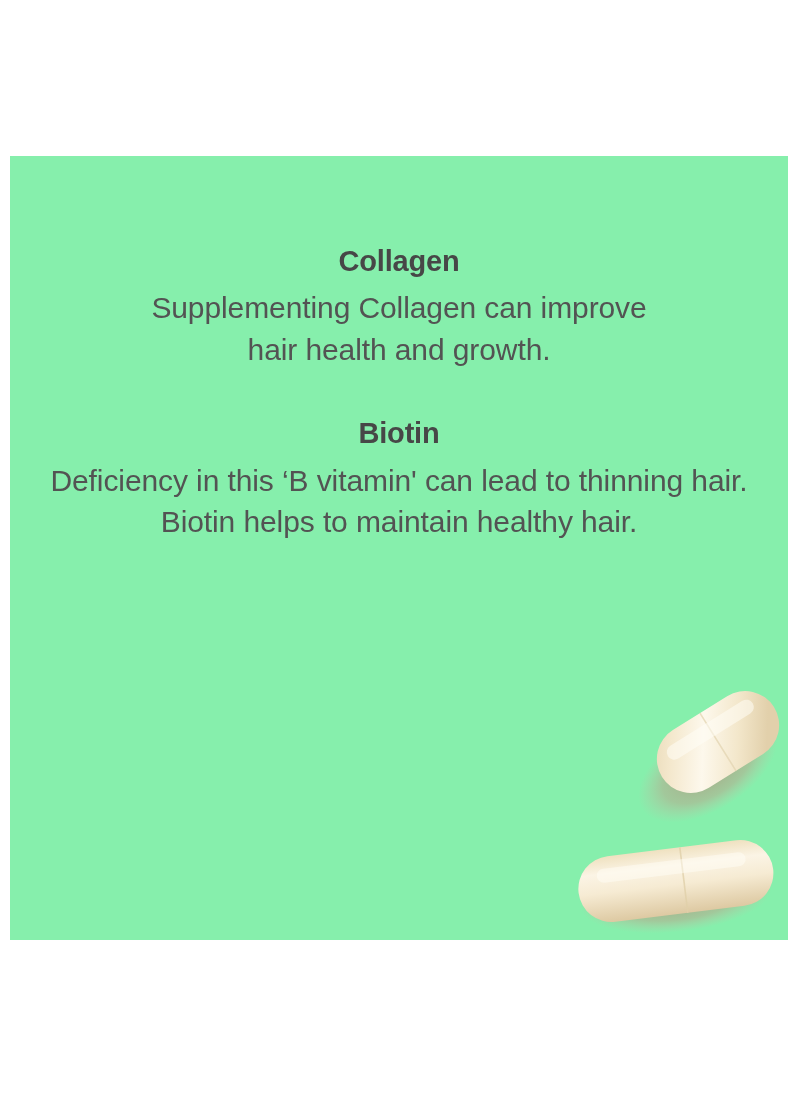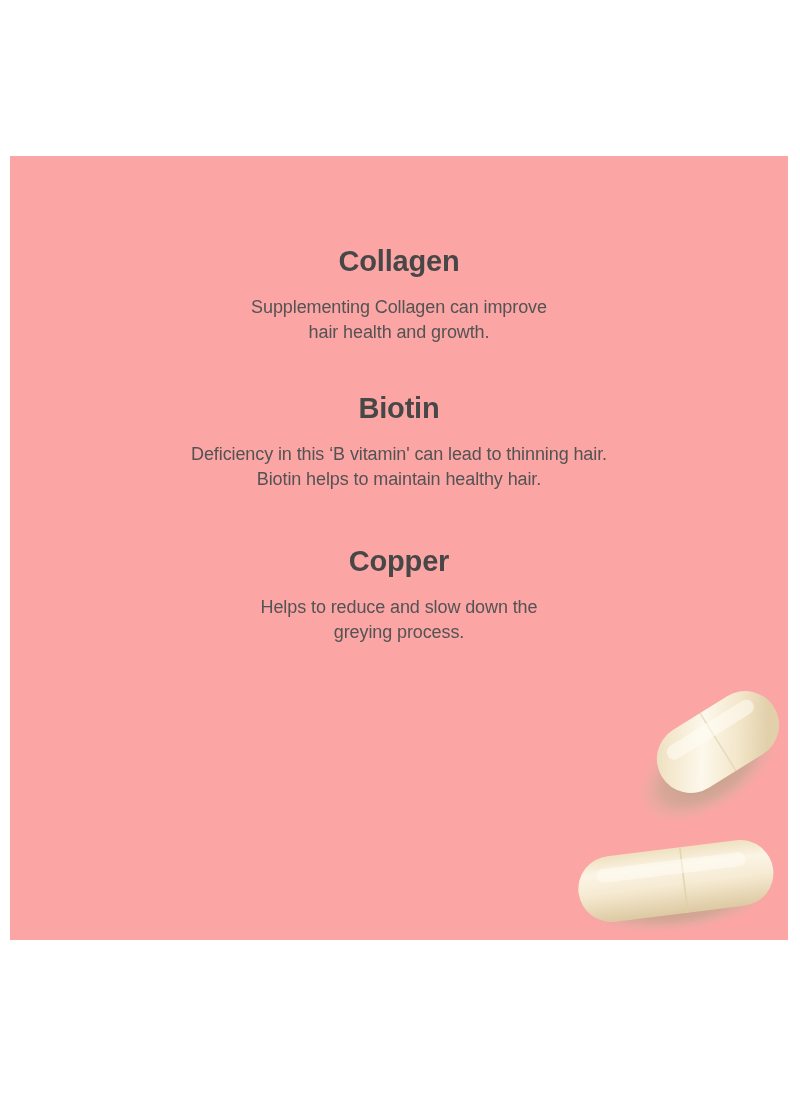--- a/index.html
+++ b/index.html
@@ -22,21 +22,21 @@
     background: #ffffff;
   }
 
   
   .info-card {
     position: absolute;
     left: 10px;
     top: 156px;
     width: 778px;
     height: 784px;
-    background: #fca5a5;
+    background: #86efac;
     overflow: hidden;
   }
 
   
   .capsule-scene {
     position: absolute;
     right: 0;
     bottom: 0;
     width: 230px;
     height: 290px;
@@ -64,22 +64,22 @@
   .nutrient-name {
     margin: 0 0 4px 0;
     font-size: 29px;
     font-weight: bold;
     line-height: 1.22;
     letter-spacing: -0.2px;
     color: #474747;
   }
 
   .nutrient-desc {
-    margin: 16px;
-    font-size: 18px;
+    margin: 8px;
+    font-size: 30px;
     font-weight: normal;
     line-height: 1.38;
     letter-spacing: -0.1px;
     color: #535353;
     white-space: pre-line;
   }
 
   
   .nutrient.gap-lg { margin-bottom: 46px; }
   .nutrient.gap-xl { margin-bottom: 52px; text-align: center; }
@@ -101,25 +101,20 @@
 
       <div class="nutrient gap-xl">
         <h2 class="nutrient-name">Biotin</h2>
         <p class="nutrient-desc">Deficiency in this ‘B vitamin' can lead to thinning hair.
 Biotin helps to maintain healthy hair.</p>
       </div>
 
       <div class="nutrient">
       </div>
 
-      <div class="nutrient">
-        <h2 class="nutrient-name">Copper</h2>
-        <p class="nutrient-desc">Helps to reduce and slow down the
-greying process.</p>
-      </div>
 
     </div>
 
     <div class="capsule-scene">
       <svg viewBox="0 0 230 290" xmlns="http://www.w3.org/2000/svg">
         <defs>
           <linearGradient id="capBody" x1="0" y1="0" x2="1" y2="0.35">
             <stop offset="0%" stop-color="#e7d7b4"></stop>
             <stop offset="22%" stop-color="#f4e8cd"></stop>
             <stop offset="48%" stop-color="#fdf8ec"></stop>

